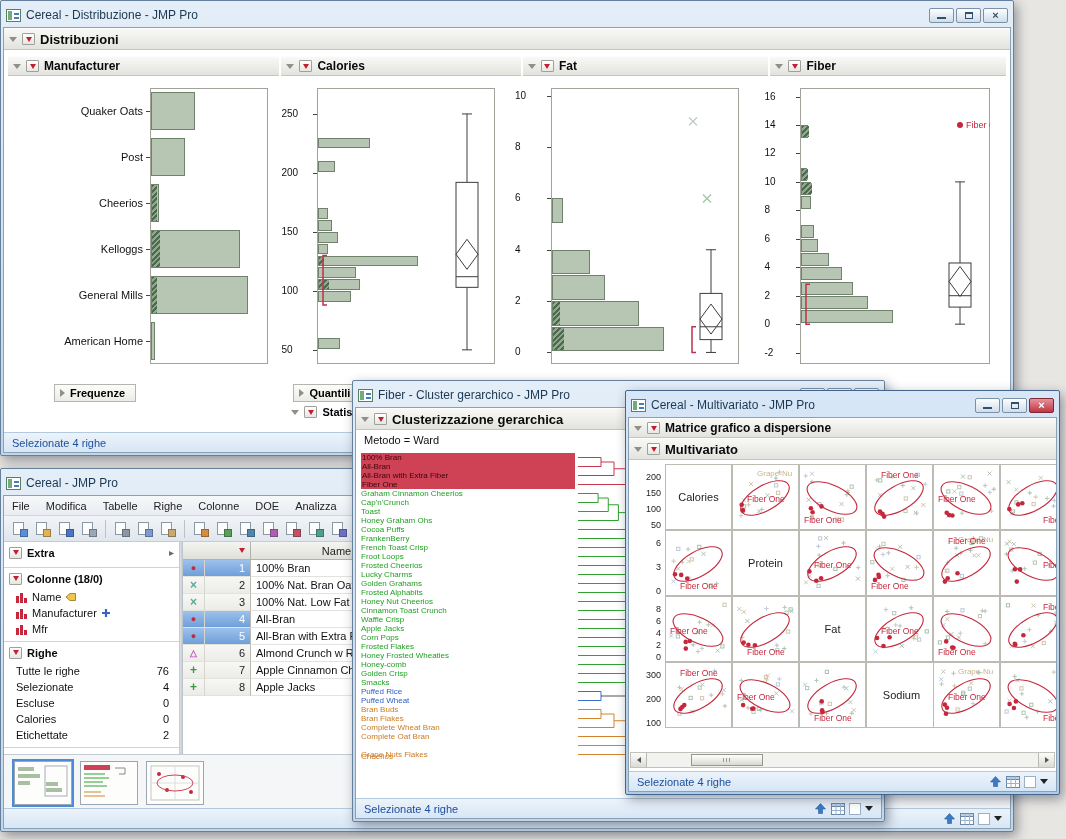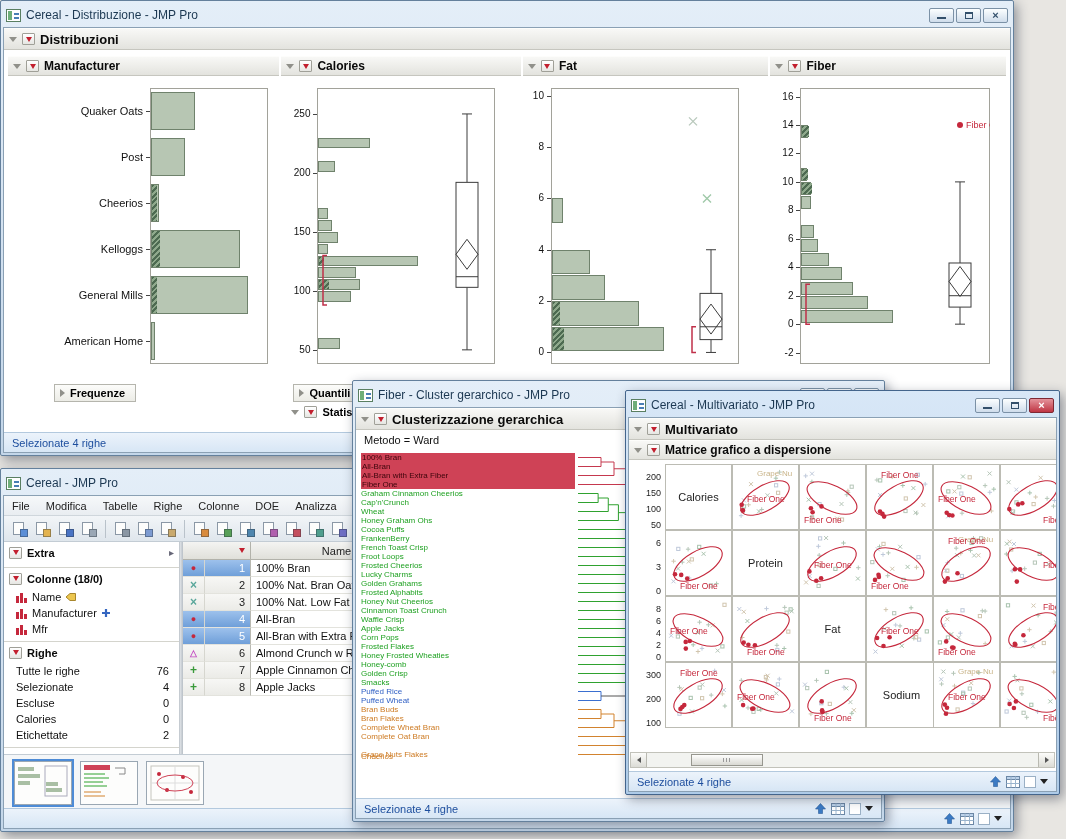--- a/index.html
+++ b/index.html
@@ -32,21 +32,21 @@
 .sic.box{width:12px;height:12px;background:#fff;border:1px solid #9ab0c5}
 .caret{width:0;height:0;border-left:4px solid transparent;border-right:4px solid transparent;border-top:5px solid #222}
 
 .panels{display:flex;gap:2px;padding:6px 4px 0 4px;align-items:flex-start}
 .panel{position:relative;background:#fff}
 .chart{position:relative;height:302px}
 .frame{position:absolute;background:#fff;border:1px solid #a2a29a}
 .hbar{position:absolute;background:#b7c6b3;border:1px solid #6f826c}
 .hatch{position:absolute;left:0;top:0;height:100%;background:repeating-linear-gradient(135deg,#4d6a51 0 2px,#8fa98c 2px 4px)}
 .cat-label{position:absolute;font-size:11px;color:#111;text-align:right;white-space:nowrap}
-.tick{position:absolute;font-size:10px;color:#111;text-align:right}
+.tick{position:absolute;font-size:10px;color:#111;text-align:left}
 .tickmark{position:absolute;width:4px;height:1px;background:#444}
 .absvg{position:absolute;left:0;top:0;pointer-events:none}
 .footrow{display:flex;align-items:center;gap:6px;margin-top:6px}
 .discbox{display:inline-flex;align-items:center;gap:5px;border:1px solid #b5b5ad;background:linear-gradient(#fcfcfa,#ecece6);padding:2px 10px 2px 5px}
 .discbox b{font-size:11px}
 .discR{width:0;height:0;border-top:4px solid transparent;border-bottom:4px solid transparent;border-left:5px solid #90908a}
 .statrow{display:flex;align-items:center;gap:5px;margin:4px 0 0 10px}
 .statrow b{font-size:11px;white-space:nowrap}
 
 .menubar{display:flex;gap:16px;height:20px;align-items:center;padding:0 8px;background:linear-gradient(#f6f8fa,#e9edf1);border-bottom:1px solid #cfd6dc;font-size:11px;color:#222}
@@ -664,21 +664,21 @@
       <b>Clusterizzazione gerarchica</b>
     </div>
     <div class="method">Metodo = Ward</div>
     <div class="dendro" id="dendro">
         <div class="leaf red" style="top:5px">100% Bran</div>
         <div class="leaf red" style="top:14px">All-Bran</div>
         <div class="leaf red" style="top:23px">All-Bran with Extra Fiber</div>
         <div class="leaf red" style="top:32px">Fiber One</div>
         <div class="leaf green" style="top:41px">Graham Cinnamon Cheerios</div>
         <div class="leaf green" style="top:50px">Cap'n'Crunch</div>
-        <div class="leaf green" style="top:59px">Wheat</div>
+        <div class="leaf green" style="top:59px">Toast</div>
         <div class="leaf green" style="top:68px">Honey Graham Ohs</div>
         <div class="leaf green" style="top:77px">Cocoa Puffs</div>
         <div class="leaf green" style="top:86px">FrankenBerry</div>
         <div class="leaf green" style="top:95px">French Toast Crisp</div>
         <div class="leaf green" style="top:104px">Froot Loops</div>
         <div class="leaf green" style="top:113px">Frosted Cheerios</div>
         <div class="leaf green" style="top:122px">Lucky Charms</div>
         <div class="leaf green" style="top:131px">Golden Grahams</div>
         <div class="leaf green" style="top:140px">Frosted Alphabits</div>
         <div class="leaf green" style="top:149px">Honey Nut Cheerios</div>
@@ -839,33 +839,33 @@
         </span>
       <span class="wbtn">
           <span class="g-max"></span>
         </span>
       <span class="wbtn red">
           <span class="g-x">×</span>
         </span>
     </span>
   </div>
   <div class="winbody" style="height:375px">
+    <div class="outline">
+      <span class="disc"></span>
+      <span class="rtri">
+          <span class="tri"></span>
+        </span>
+      <b>Matrice grafico a dispersione</b>
+    </div>
     <div class="outline lvl1">
       <span class="disc"></span>
       <span class="rtri">
           <span class="tri"></span>
         </span>
       <b>Multivariato</b>
-    </div>
-    <div class="outline">
-      <span class="disc"></span>
-      <span class="rtri">
-          <span class="tri"></span>
-        </span>
-      <b>Matrice grafico a dispersione</b>
     </div>
     <div class="matrix" id="matrix">
         <div class="mtick" style="top:12.0px">200</div>
         <div class="mtick" style="top:28.0px">150</div>
         <div class="mtick" style="top:44.0px">100</div>
         <div class="mtick" style="top:60.0px">50</div>
         <div class="mtick" style="top:78.0px">6</div>
         <div class="mtick" style="top:102.0px">3</div>
         <div class="mtick" style="top:126.0px">0</div>
         <div class="mtick" style="top:144.0px">8</div>

